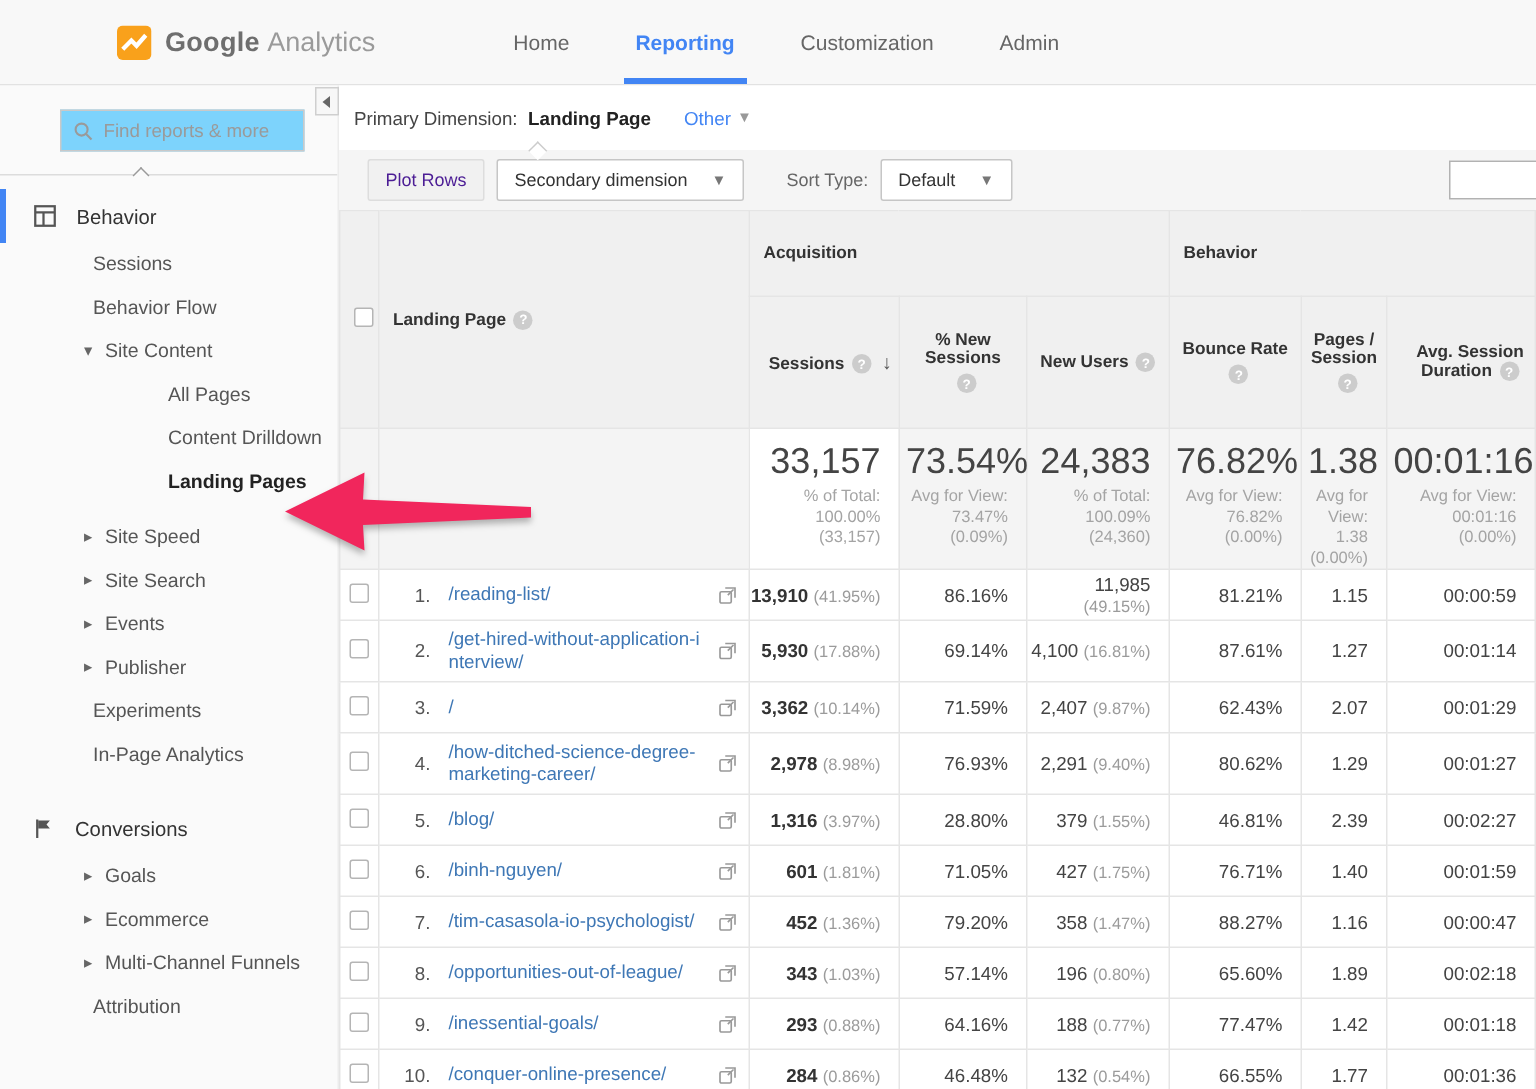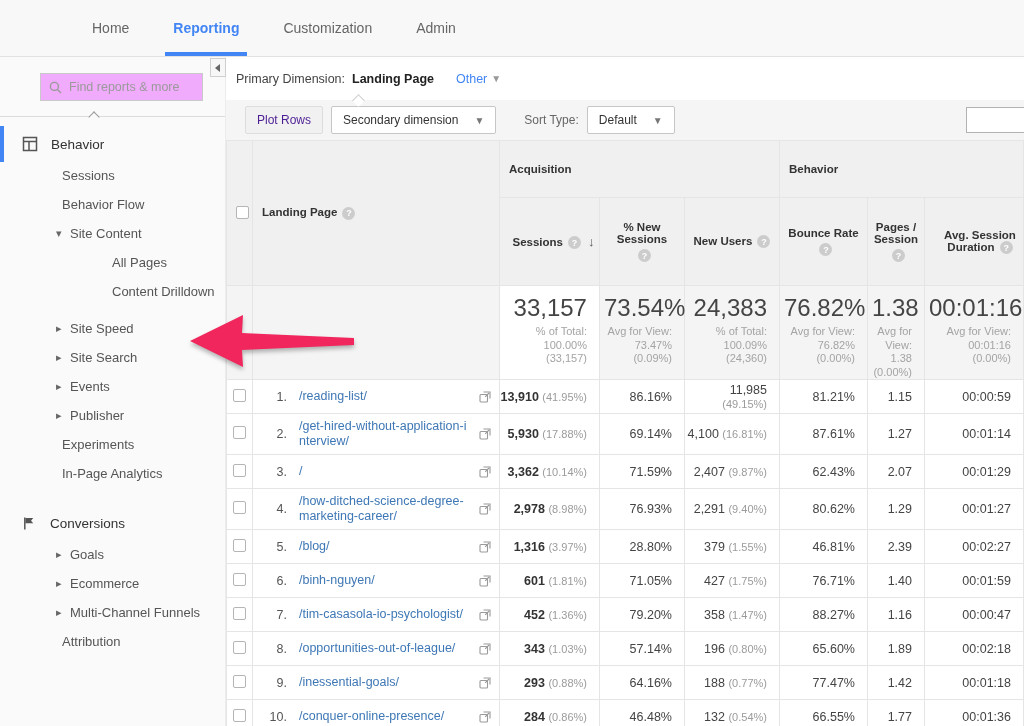--- a/index.html
+++ b/index.html
@@ -16,21 +16,21 @@
   .topnav { display:flex; margin-left:70px; }
   .topnav-item { position:relative; display:flex; align-items:center; padding:0 22px; font-size:14px; color:#666; cursor:pointer; }
   .topnav-item.active { color:#4285f4; font-weight:bold; }
   .topnav-item.active::after { content:""; position:absolute; left:14px; right:14px; bottom:0; height:4px; background:#4285f4; }
 
   
   .bodywrap { display:flex; height:669px; }
 
   
   .sidebar { width:227px; background:#fafafa; border-right:1px solid #ececec; overflow:hidden; position:relative; }
-  .search-box { margin:16px 0 0 40px; width:163px; height:28px; background:#f0abfc; border:1px solid #c9c9c9; display:flex; align-items:center; padding:0 8px; }
+  .search-box { margin:16px 0 0 40px; width:163px; height:28px; background:#7dd3fc; border:1px solid #c9c9c9; display:flex; align-items:center; padding:0 8px; }
   .search-box input { border:none; outline:none; width:120px; font-size:12.5px; color:#555; background:transparent; font-family:"Liberation Sans", sans-serif; }
   .search-box input::placeholder { color:#9a9a9a; }
   .search-mag { margin-right:7px; flex:0 0 auto; }
   .side-divider { margin-top:15px; border-top:1px solid #dcdcdc; position:relative; }
   .side-divider::after { content:""; position:absolute; left:90px; top:-4px; width:7px; height:7px; background:#fafafa; border-top:1px solid #9a9a9a; border-left:1px solid #9a9a9a; transform:rotate(45deg); }
   .snav-list { margin-top:10px; }
   .snav { position:relative; display:flex; align-items:center; cursor:pointer; font-size:13px; color:#444; }
   .snav.section { height:34px; padding-left:22px; font-size:13.5px; color:#333; }
   .snav.item { height:29px; padding-left:62px; color:#555; }
   .snav.item.hascaret { padding-left:56px; }
@@ -99,20 +99,28 @@
 
   
   .pink-arrow { position:absolute; left:186px; top:310px; z-index:30; filter:drop-shadow(0 3px 2px rgba(0,0,0,0.28)); pointer-events:none; }
 </style>
 </head>
 <body>
 
 <div class="app">
 
   <div class="topbar">
+    <div class="logo">
+      <svg class="logo-icon" viewBox="0 0 24 24">
+        <rect width="24" height="24" rx="4" fill="#F9A11B"></rect>
+        <path d="M4 16.5l6-6 3.6 3.6 6.4-7.3" stroke="#fff" stroke-width="3" fill="none"></path>
+      </svg>
+      <span class="brand-bold">Google</span>
+      <span class="brand-light">Analytics</span>
+    </div>
     <div class="topnav">
       <div class="topnav-item">Home</div>
       <div class="topnav-item active">Reporting</div>
       <div class="topnav-item">Customization</div>
       <div class="topnav-item">Admin</div>
     </div>
   </div>
 
   <div class="bodywrap">
 
@@ -145,20 +153,23 @@
           </div>
           <div class="snav item hascaret">
             <span class="caret">▾</span>
             <span class="slabel">Site Content</span>
           </div>
           <div class="snav subitem">
             <span class="slabel">All Pages</span>
           </div>
           <div class="snav subitem">
             <span class="slabel">Content Drilldown</span>
+          </div>
+          <div class="snav subitem current">
+            <span class="slabel">Landing Pages</span>
           </div>
           <div class="snav item hascaret gap8">
             <span class="caret">▸</span>
             <span class="slabel">Site Speed</span>
           </div>
           <div class="snav item hascaret">
             <span class="caret">▸</span>
             <span class="slabel">Site Search</span>
           </div>
           <div class="snav item hascaret">

